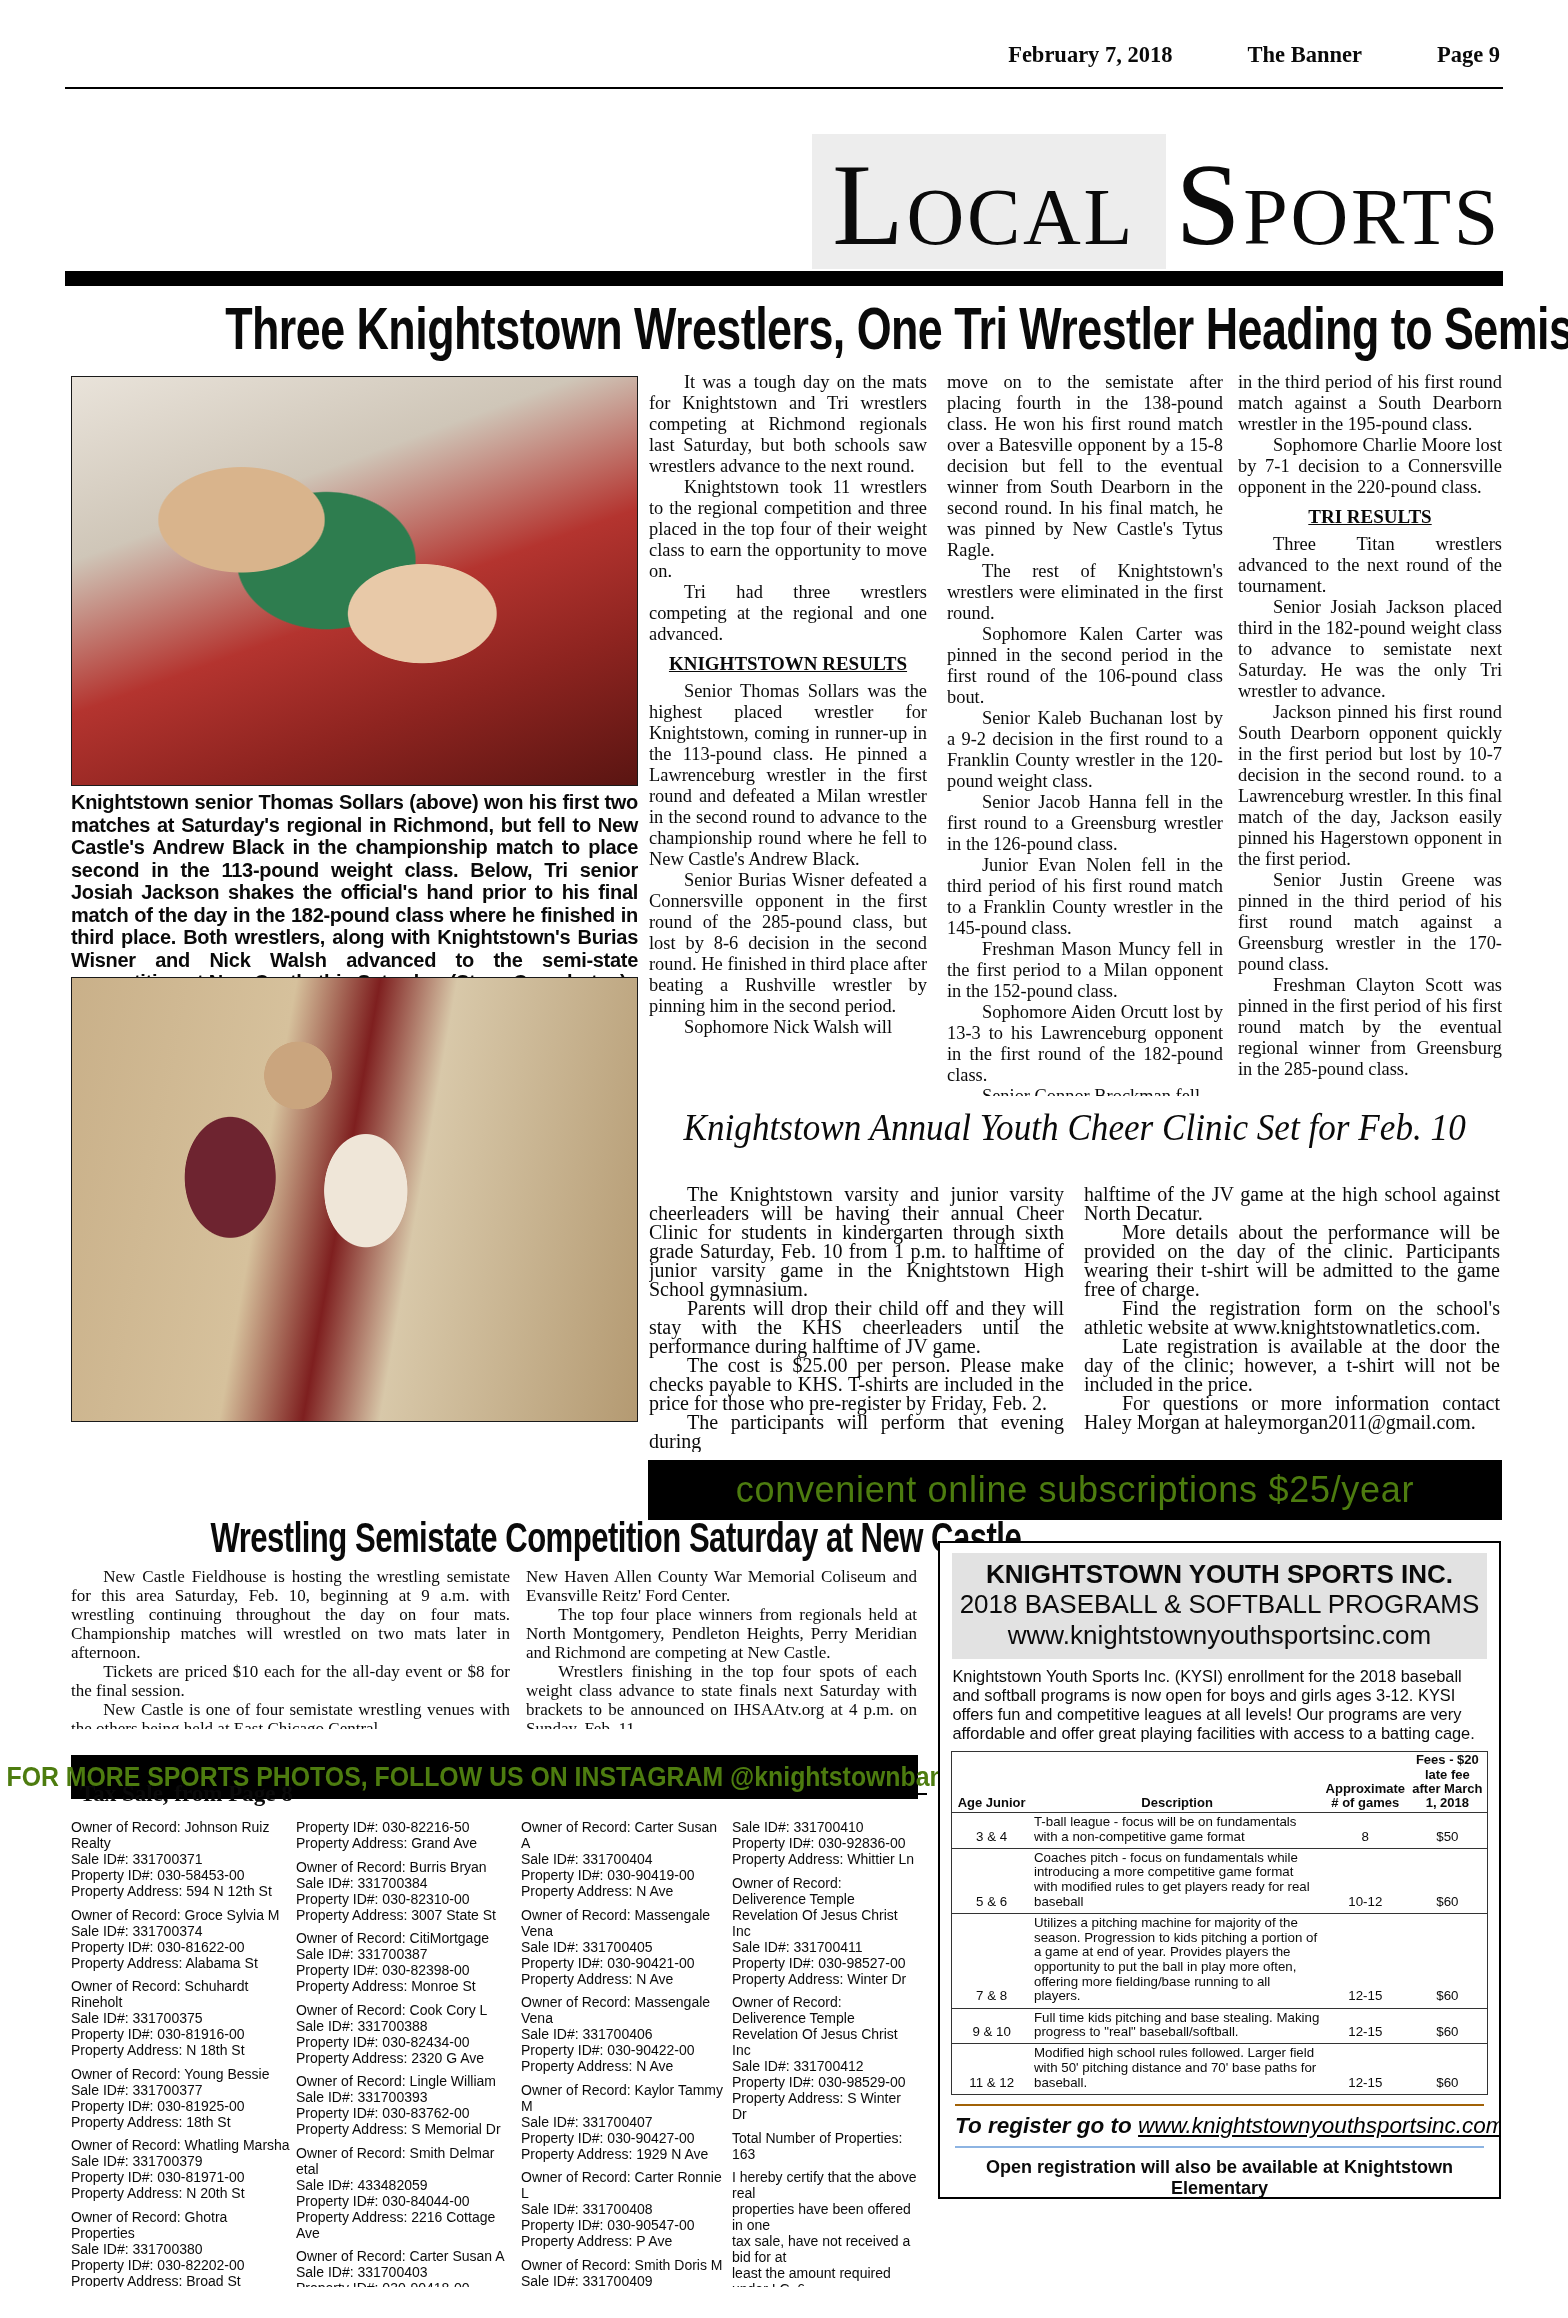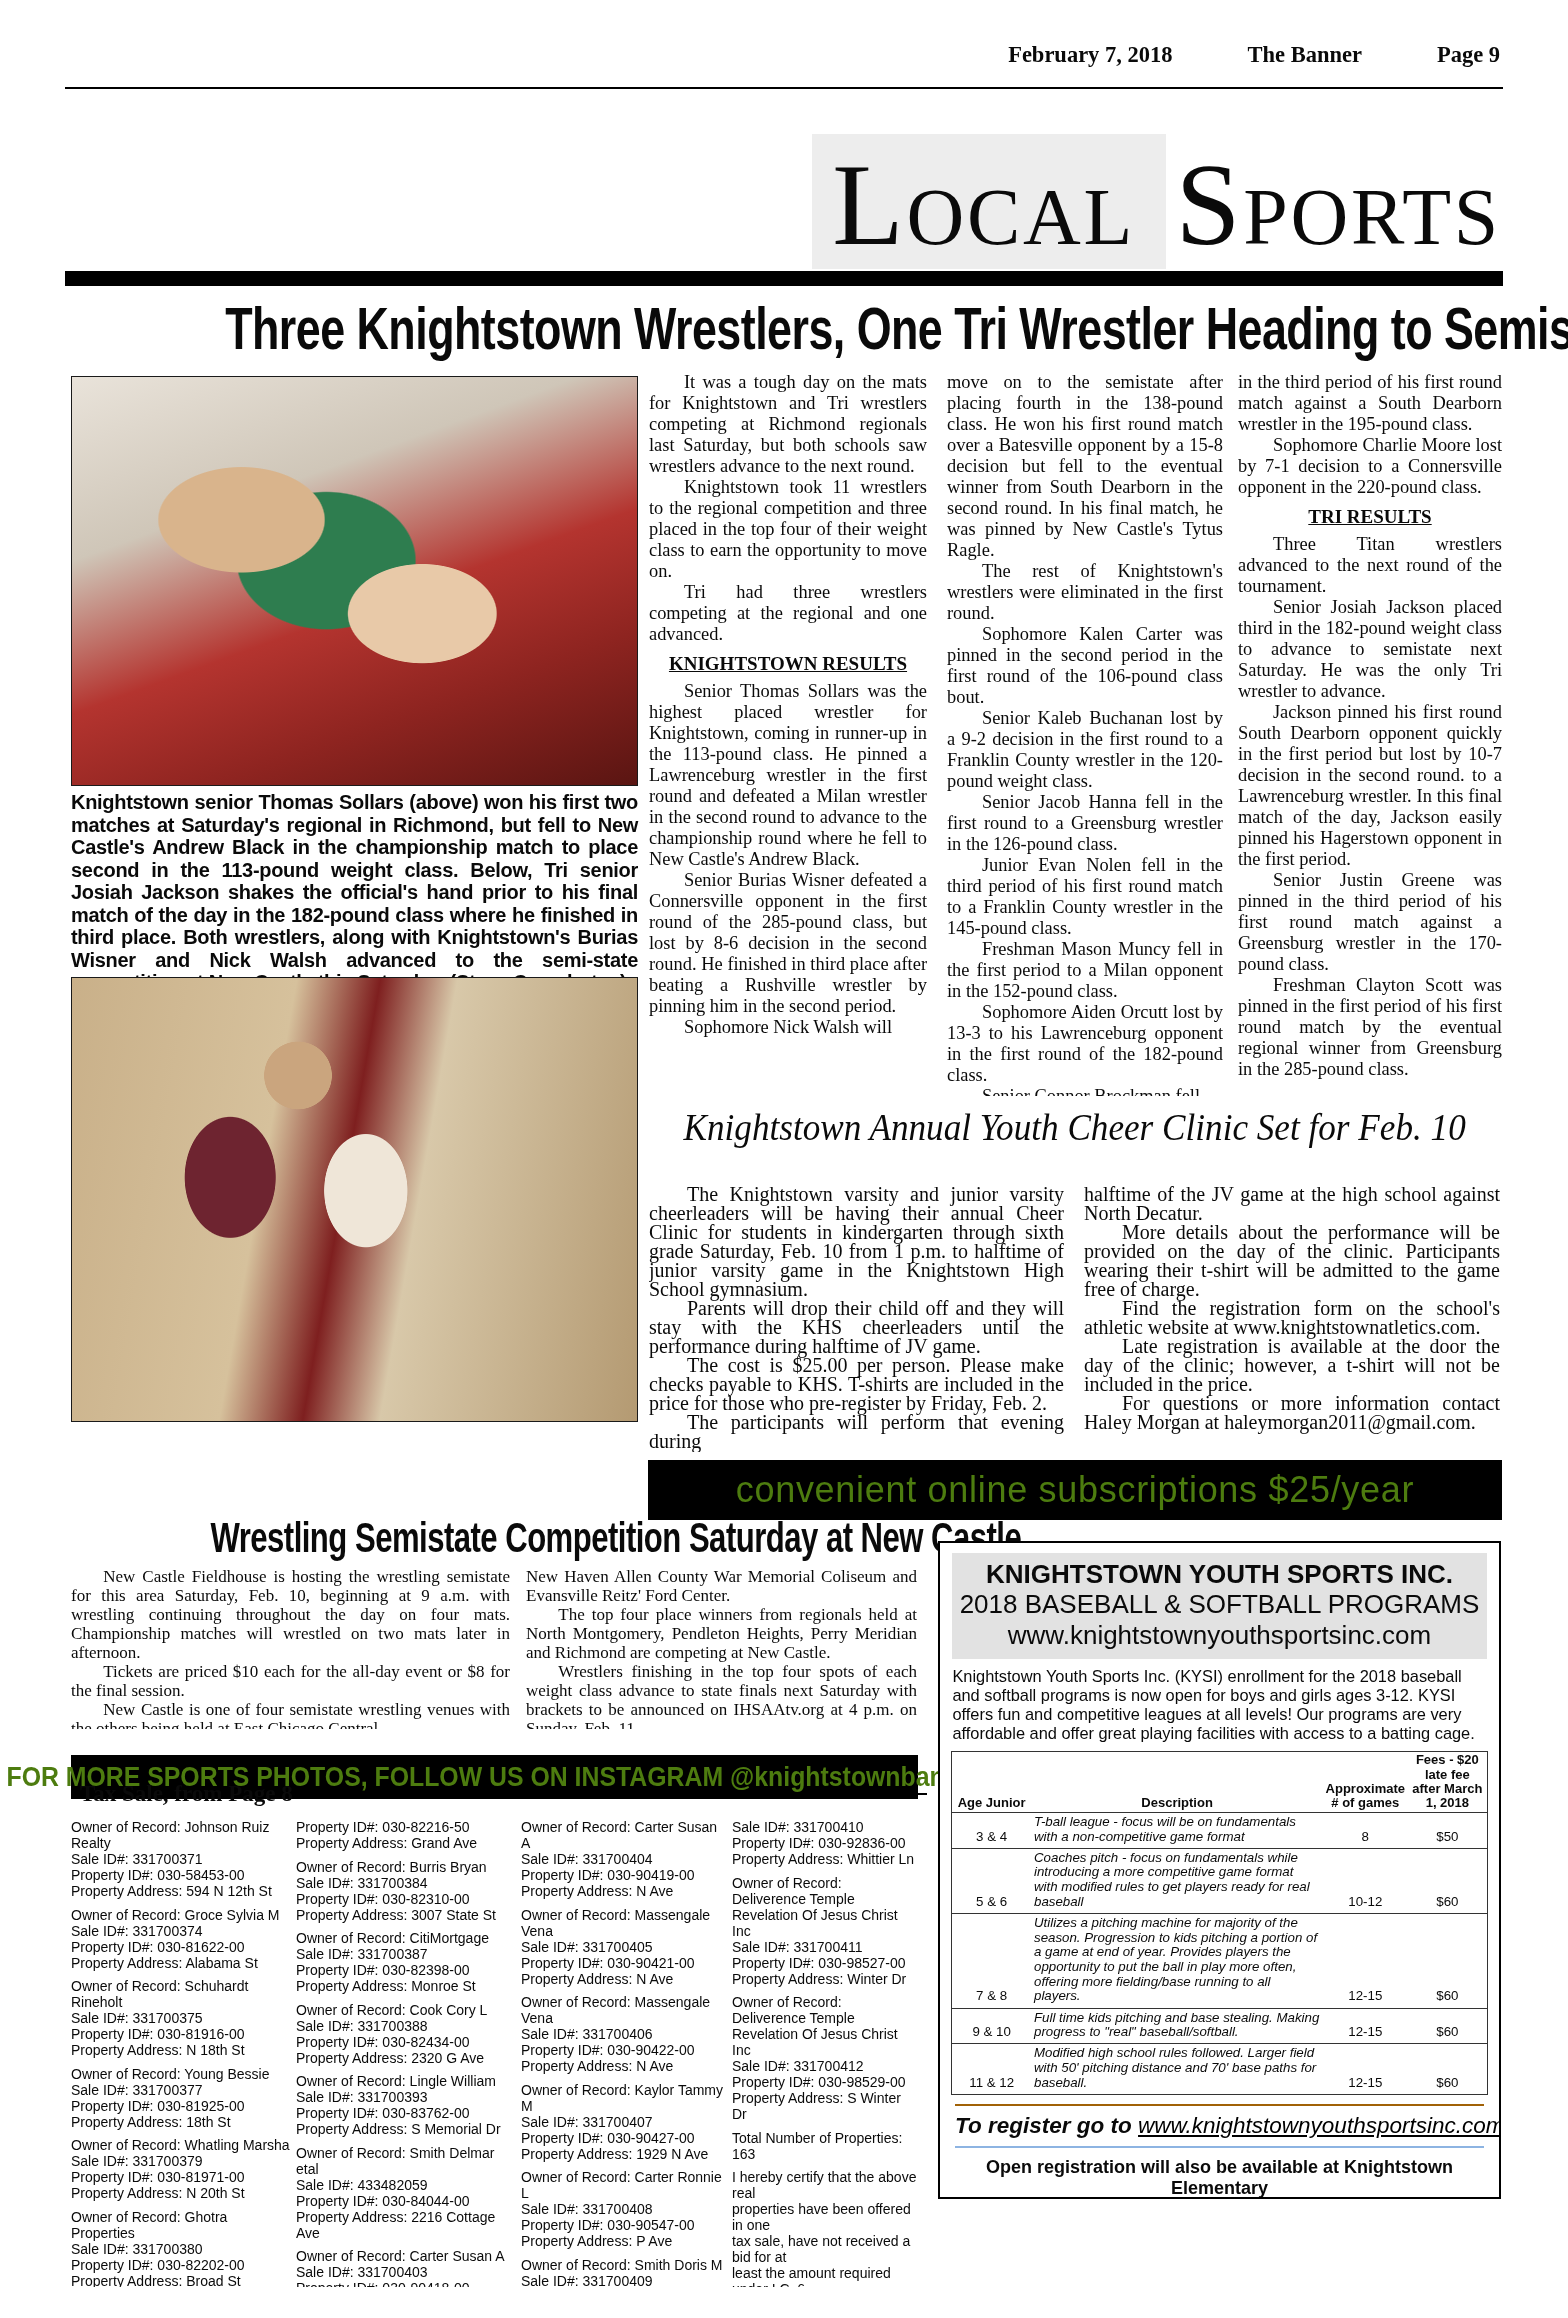--- a/index.html
+++ b/index.html
@@ -80,21 +80,21 @@
   .kysi-gray{background:#e2e2e2;text-align:center;padding:6.8px 4.1px 8.2px;margin:1.4px 1.4px 8.2px;}
   .kysi-gray .l1{font-weight:bold;font-size:26px;line-height:30px;}
   .kysi-gray .l2{font-size:26px;line-height:31px;}
   .kysi-gray .l3{font-size:26px;line-height:30px;}
   .kysi-intro{font-size:16.4px;line-height:19px;margin:0 1.4px 8.2px;}
   table.kysi-table{width:100%;border-collapse:collapse;border:1.4px solid #333;}
   .kysi-table th{border-bottom:1.4px solid #333;font-size:13px;line-height:14.3px;padding:1.4px 2.7px;vertical-align:bottom;}
   .kysi-table td{font-size:13.3px;line-height:14.7px;padding:2px 2.7px 3.4px;vertical-align:bottom;
                  border-top:1px solid #333;}
   .kysi-table tr td:first-child, .kysi-table th:first-child{text-align:center;width:15%;}
-  .kysi-table td.kt-desc{text-align:left;width:55%;font-style:italic;}
+  .kysi-table td.kt-desc{text-align:left;width:55%;}
   .kysi-table td.kt-games,.kysi-table td.kt-fee{text-align:center;}
   .kysi-register{margin:9.5px 4.1px;padding:6.8px 0;border-top:2px solid #a16207;
                  border-bottom:2px solid #8db4e2;text-align:center;white-space:nowrap;}
   .kysi-register .lead{font-weight:bold;font-style:italic;font-size:22.5px;}
   .kysi-register .url{font-style:italic;font-size:22.5px;text-decoration:underline;color:#000;}
   .kysi-openreg{text-align:center;font-weight:bold;font-size:18px;line-height:20.5px;margin:5.5px 0 8.2px;}
   .kysi-para{font-size:15.7px;line-height:17.7px;margin:0 0 9.5px;}
   .kysi-para b{font-weight:bold;}
 </style>
 </head>

